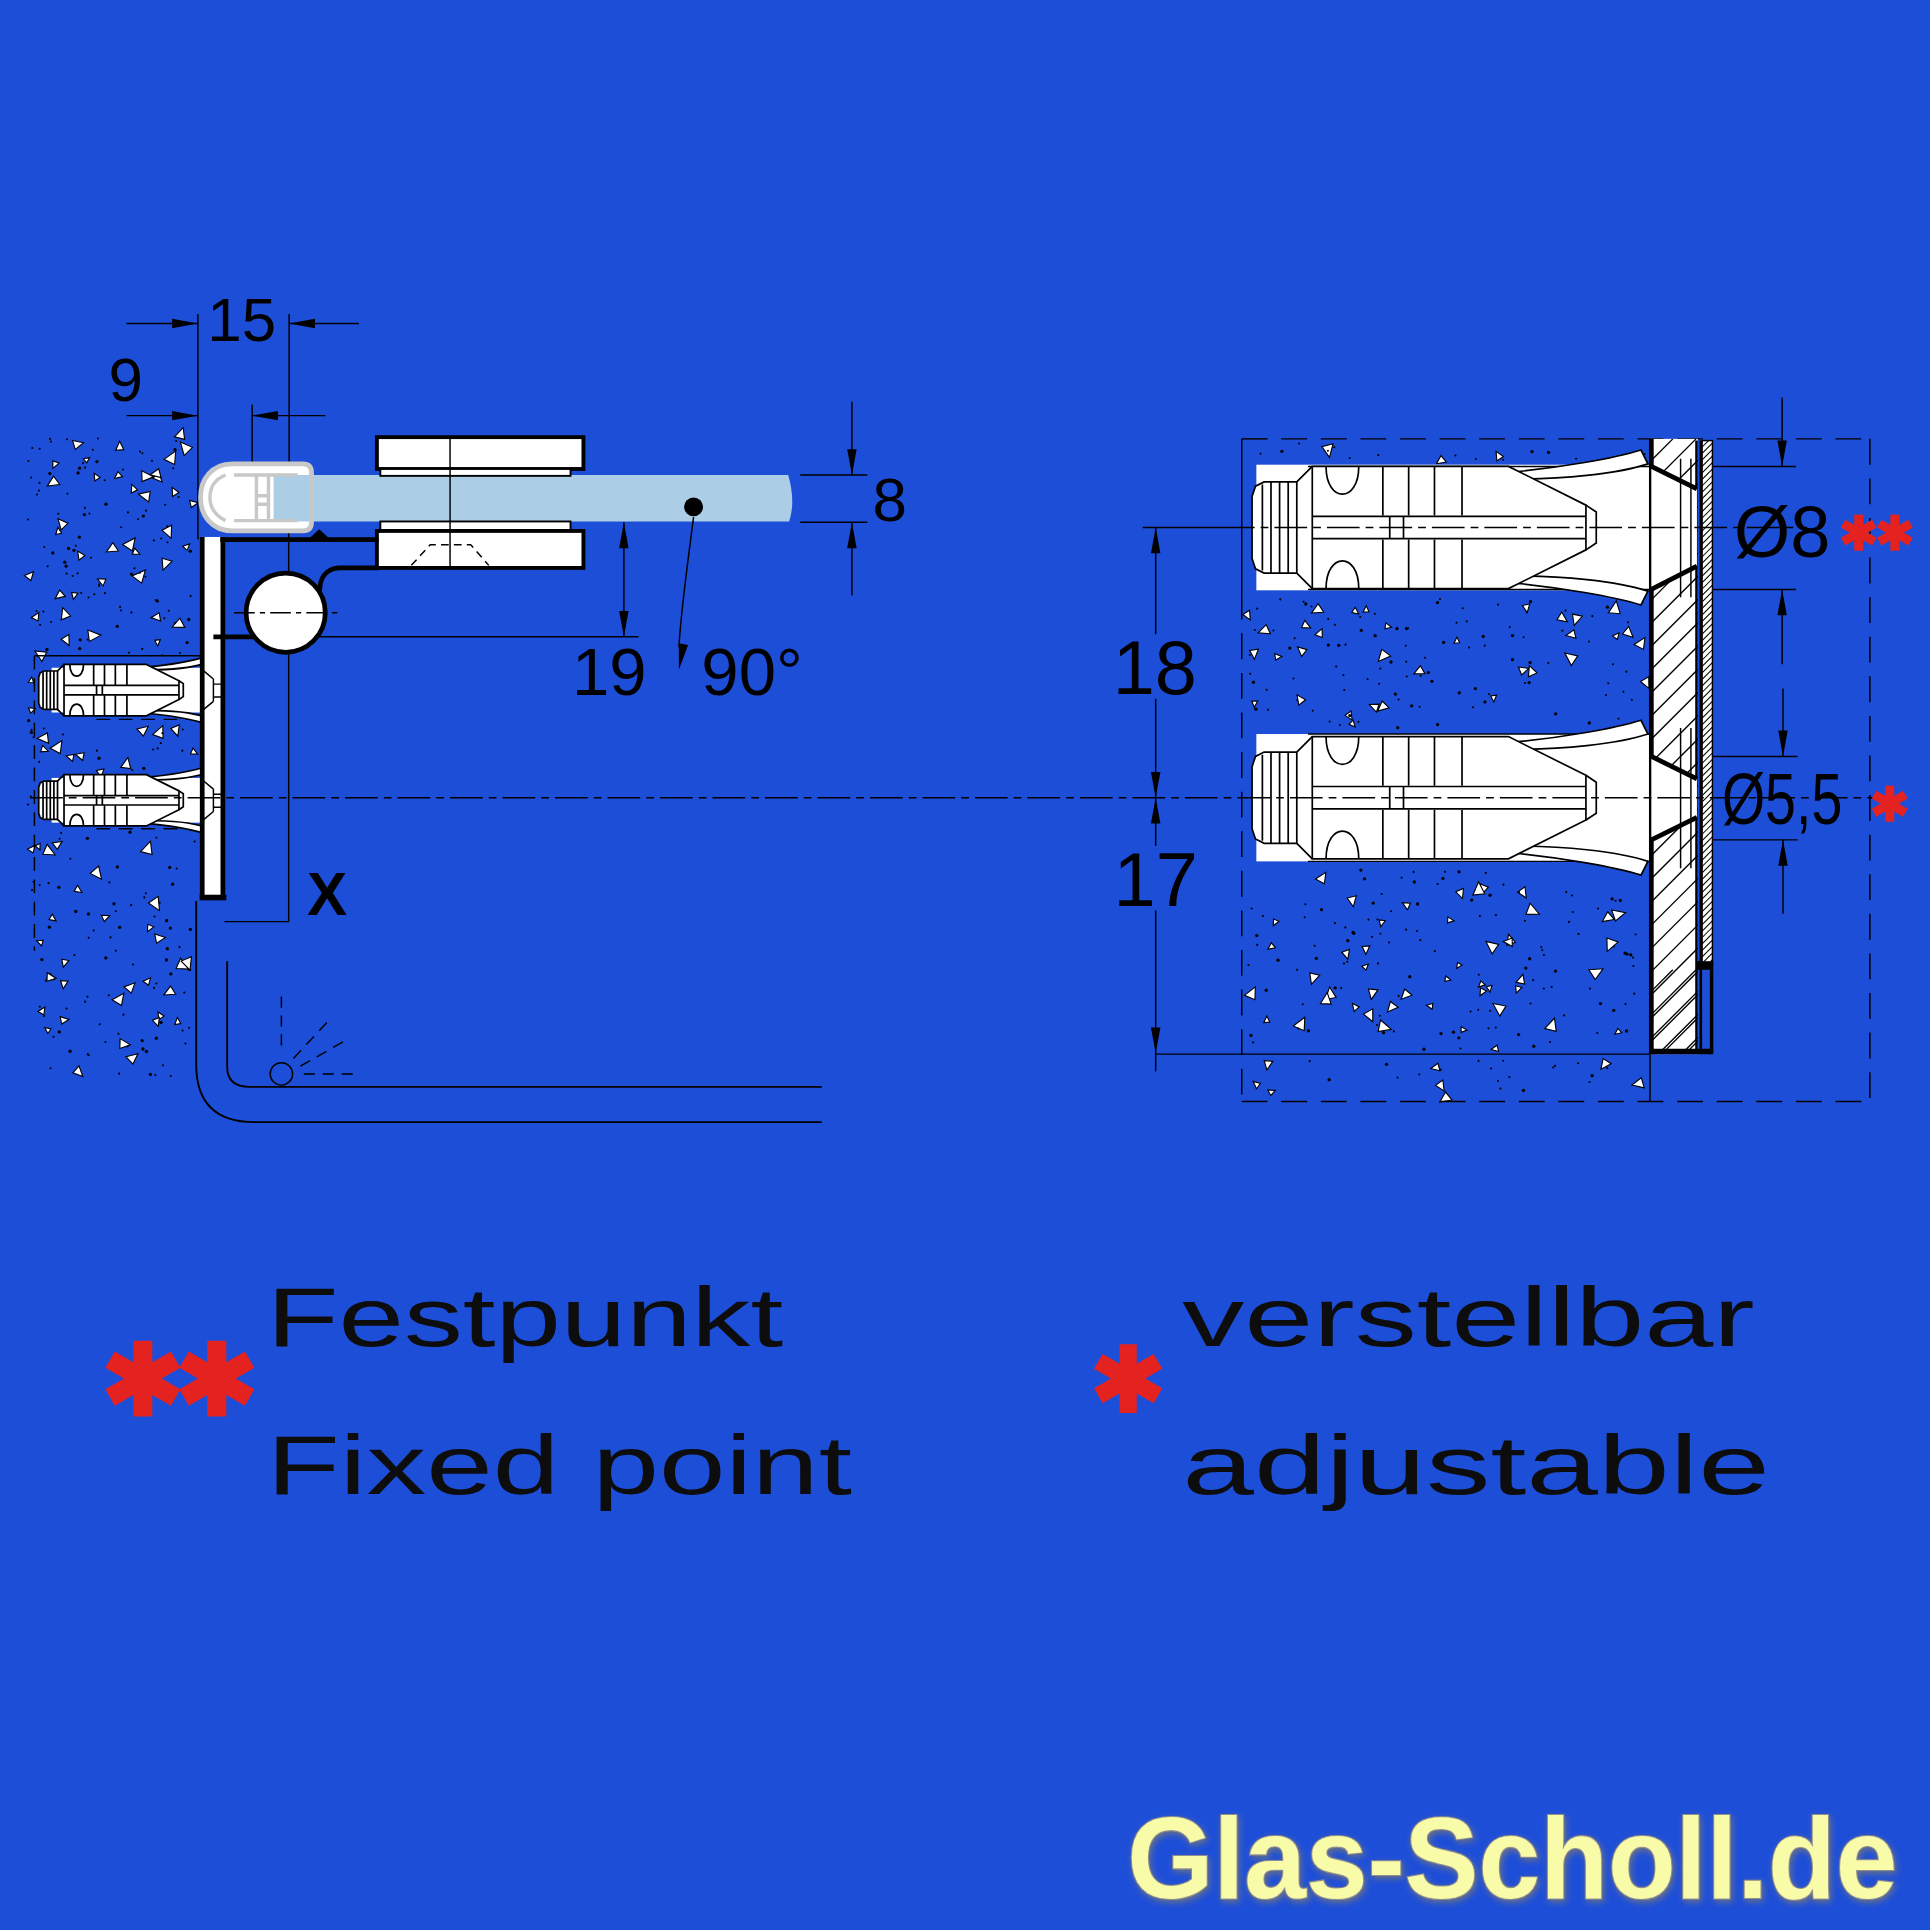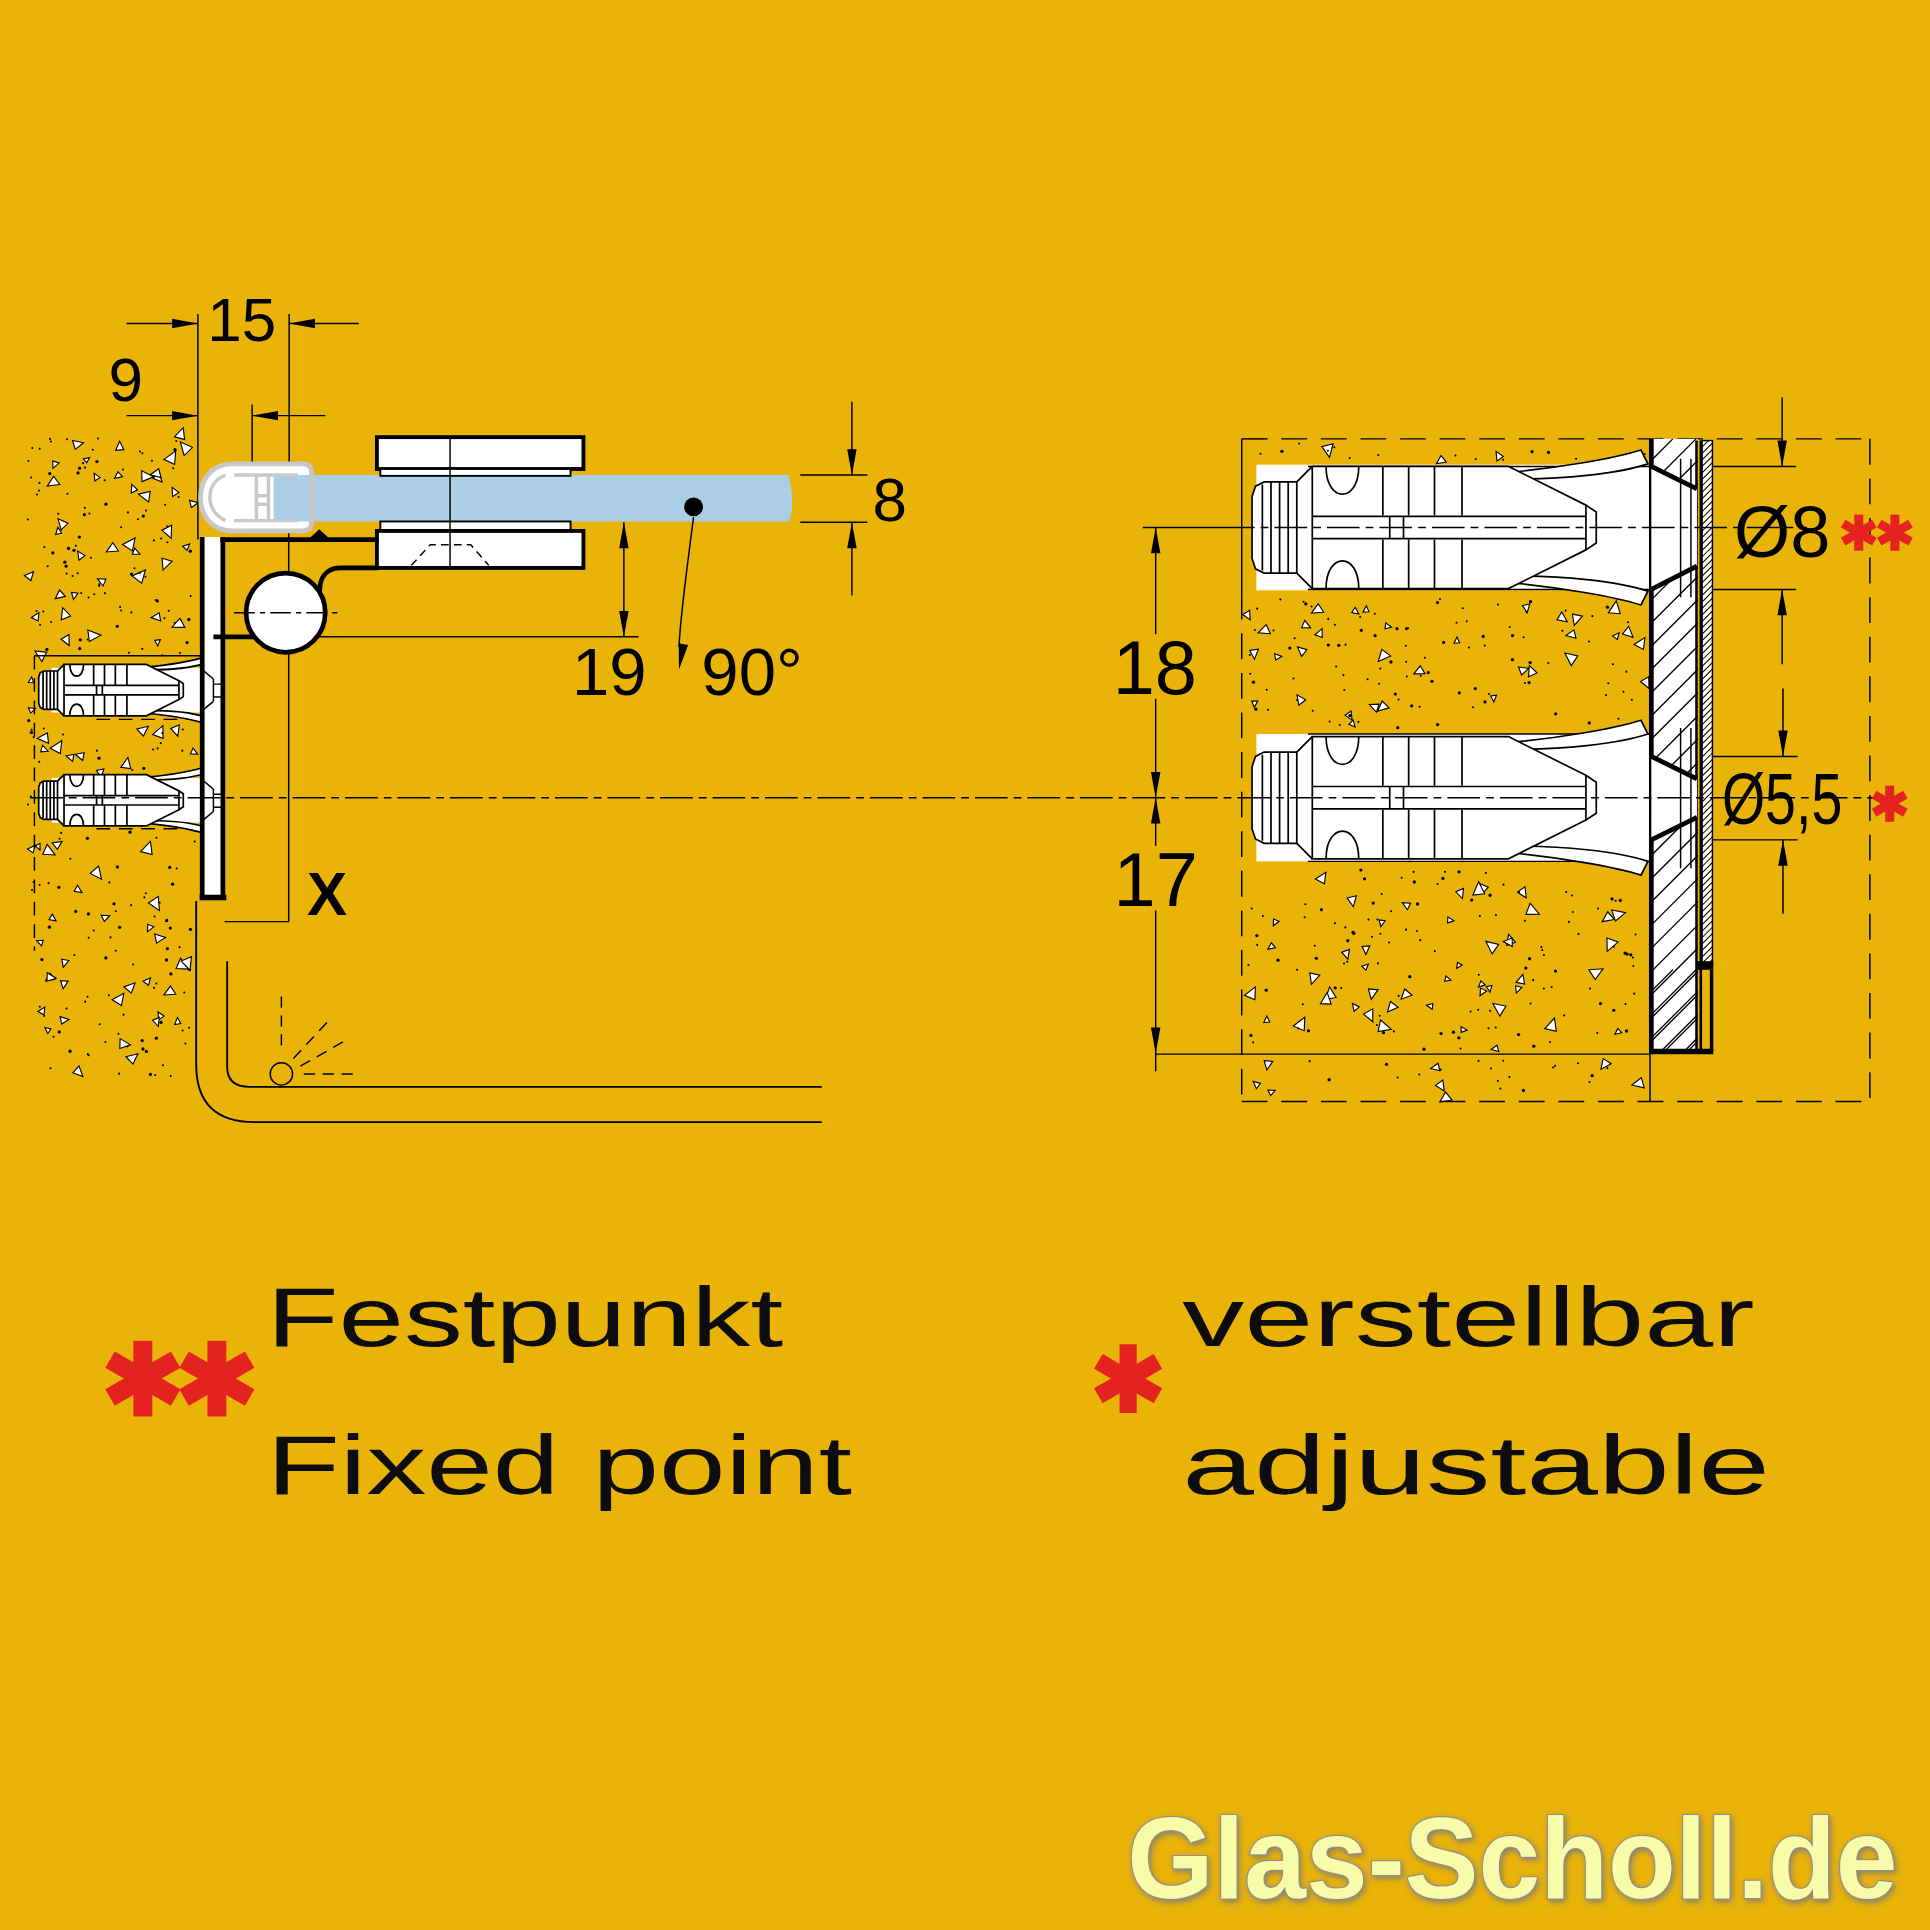--- a/index.html
+++ b/index.html
@@ -1,16 +1,16 @@
 <!DOCTYPE html>
 <html style="--ink: #000000; --seal: #c8c8c8; --wmfill: #f8fba8; --wmstroke: #8f8f8f;font-size:13.8px"><head>
 <meta charset="utf-8">
 <style>
   html,body{margin:0;padding:0;background:#fff;}
-  #canvas{position:relative;width:1931px;height:1931px;background:#eab308;overflow:hidden;}
+  #canvas{position:relative;width:1931px;height:1931px;background:#1d4ed8;overflow:hidden;}
   svg{position:absolute;left:0;top:0;}
   .thin{stroke:var(--ink);stroke-width:1.7;fill:none;}
   .thin2{stroke:var(--ink);stroke-width:2.2;fill:none;}
   .thick{stroke:var(--ink);stroke-width:4.5;fill:none;}
   .thick5{stroke:var(--ink);stroke-width:5.5;fill:none;}
   .thick6{stroke:var(--ink);stroke-width:6.5;fill:none;}
   .whitefill{fill:#fff;}
   .dashed{stroke:var(--ink);stroke-width:1.7;fill:none;stroke-dasharray:30 16;}
   .dashedS{stroke:var(--ink);stroke-width:1.7;fill:none;stroke-dasharray:16 10;}
   .dashedT{stroke:var(--ink);stroke-width:1.7;fill:none;stroke-dasharray:9 6;}

